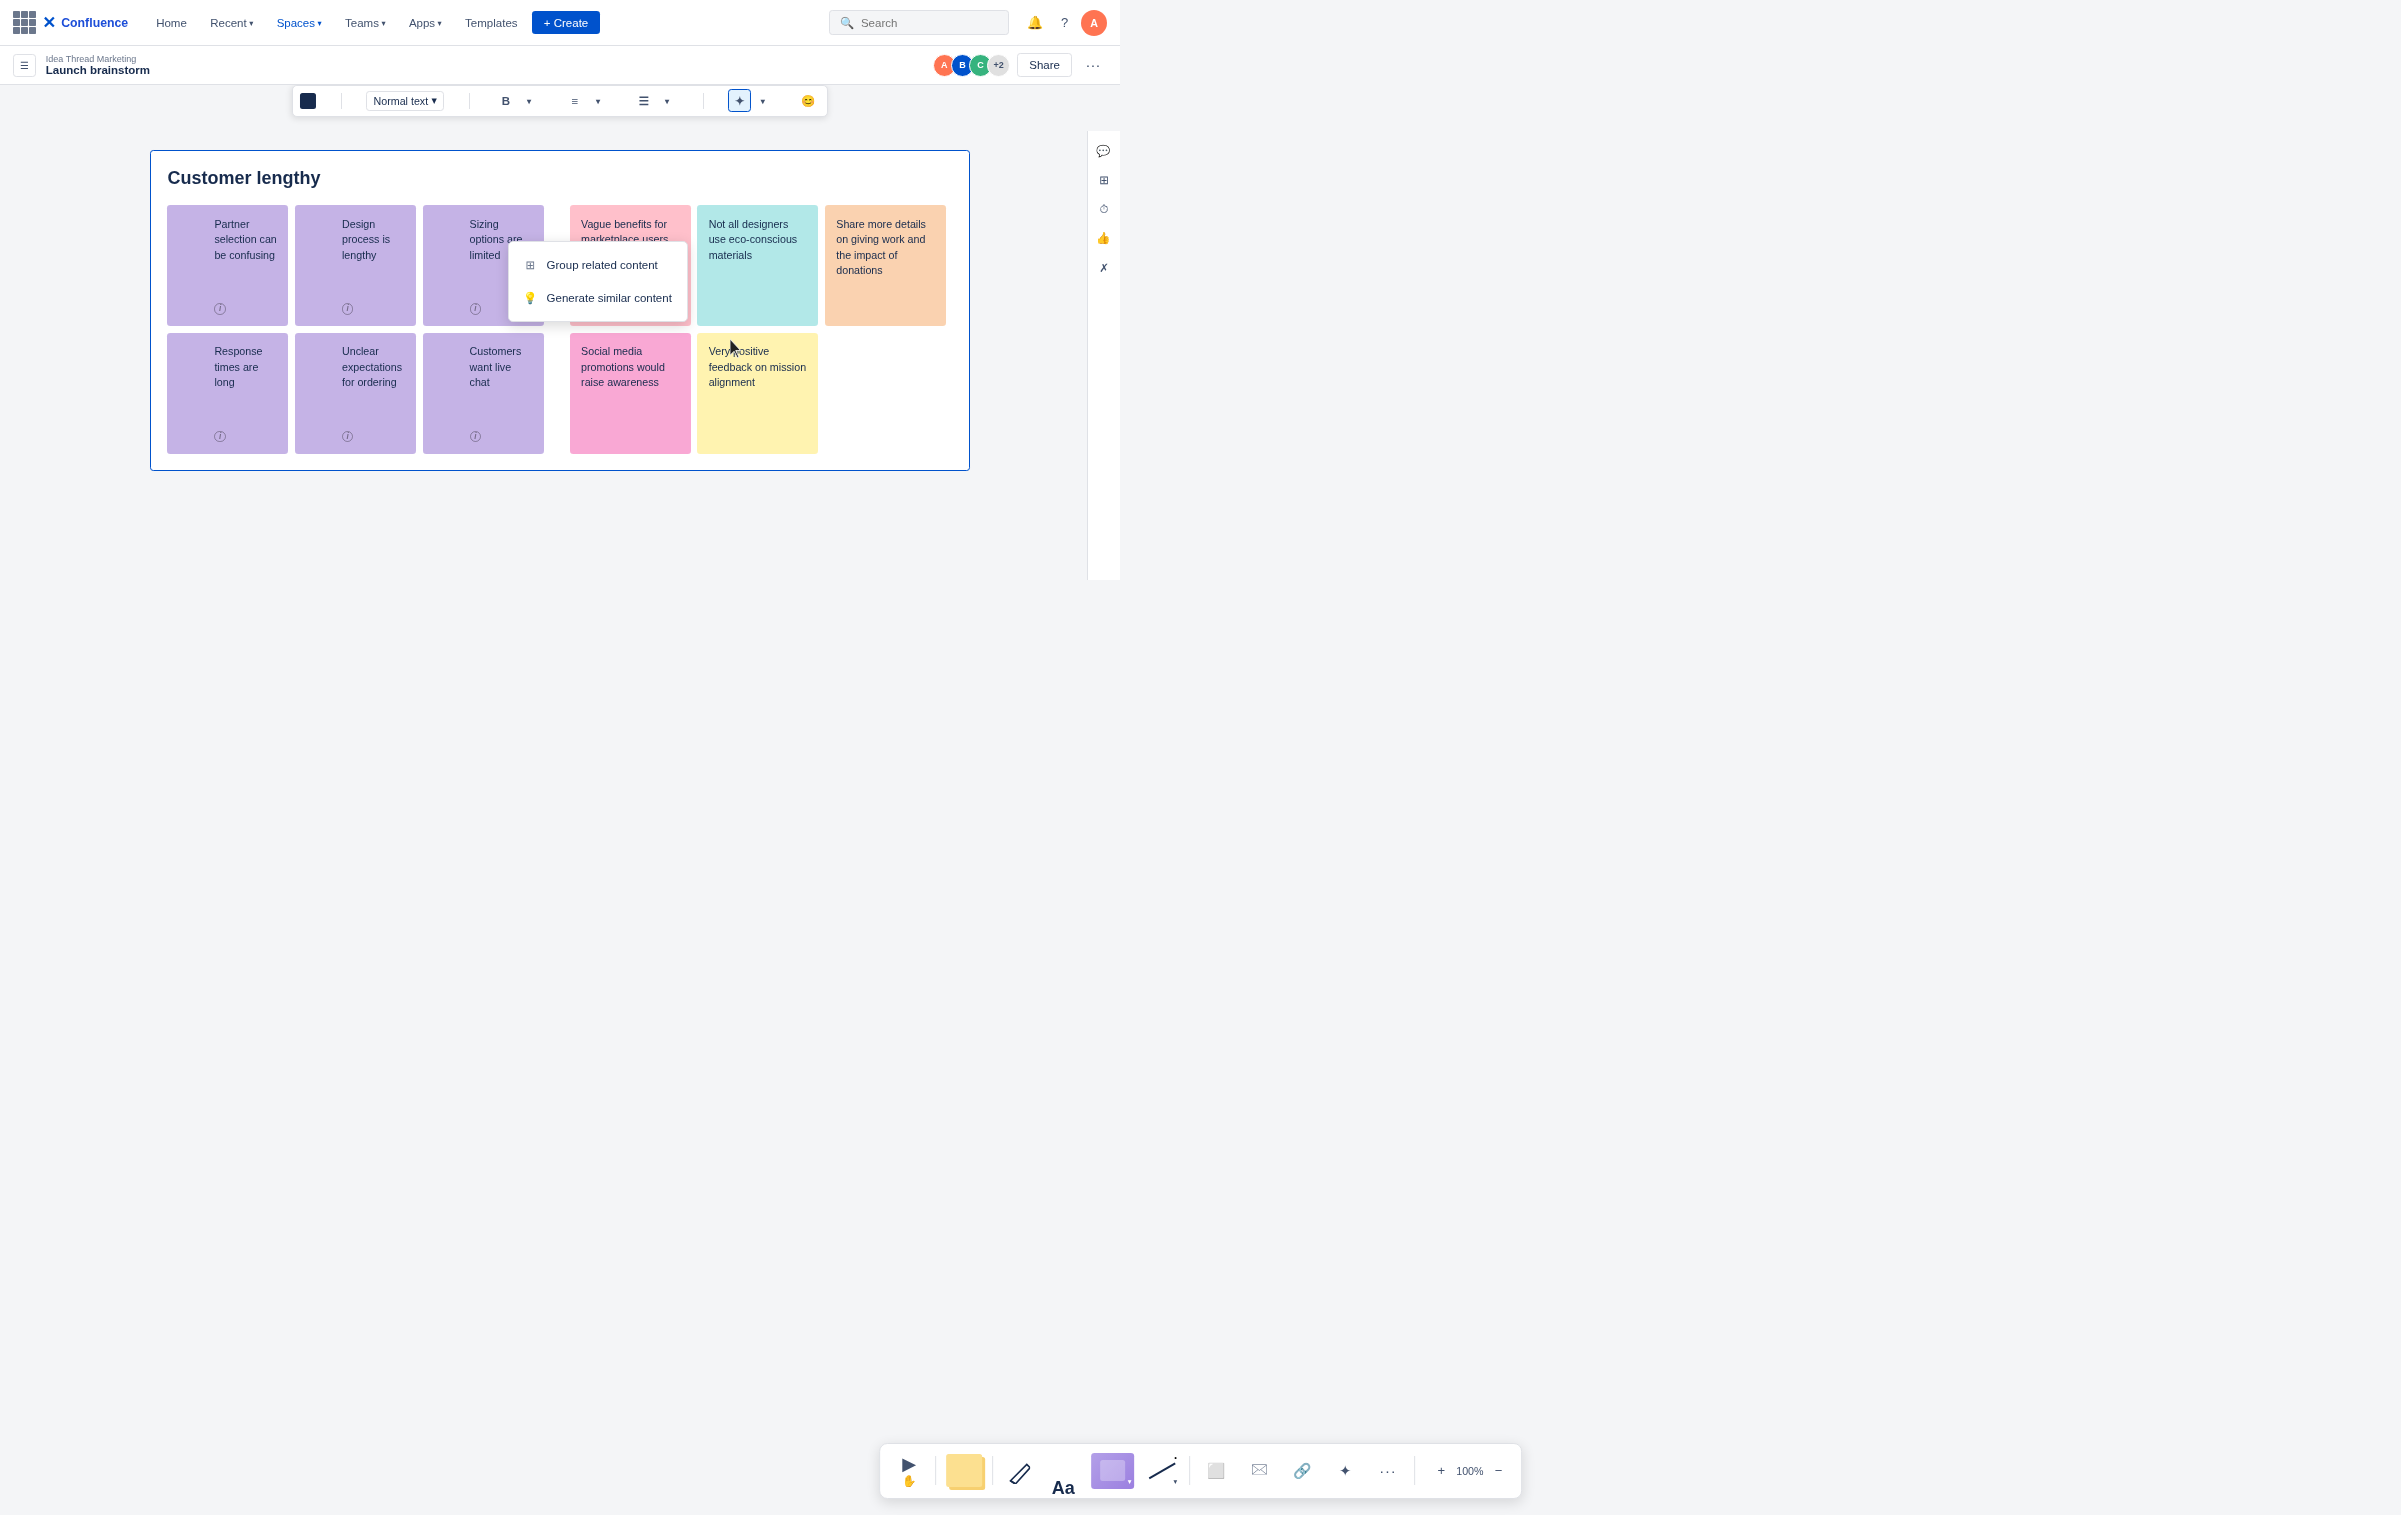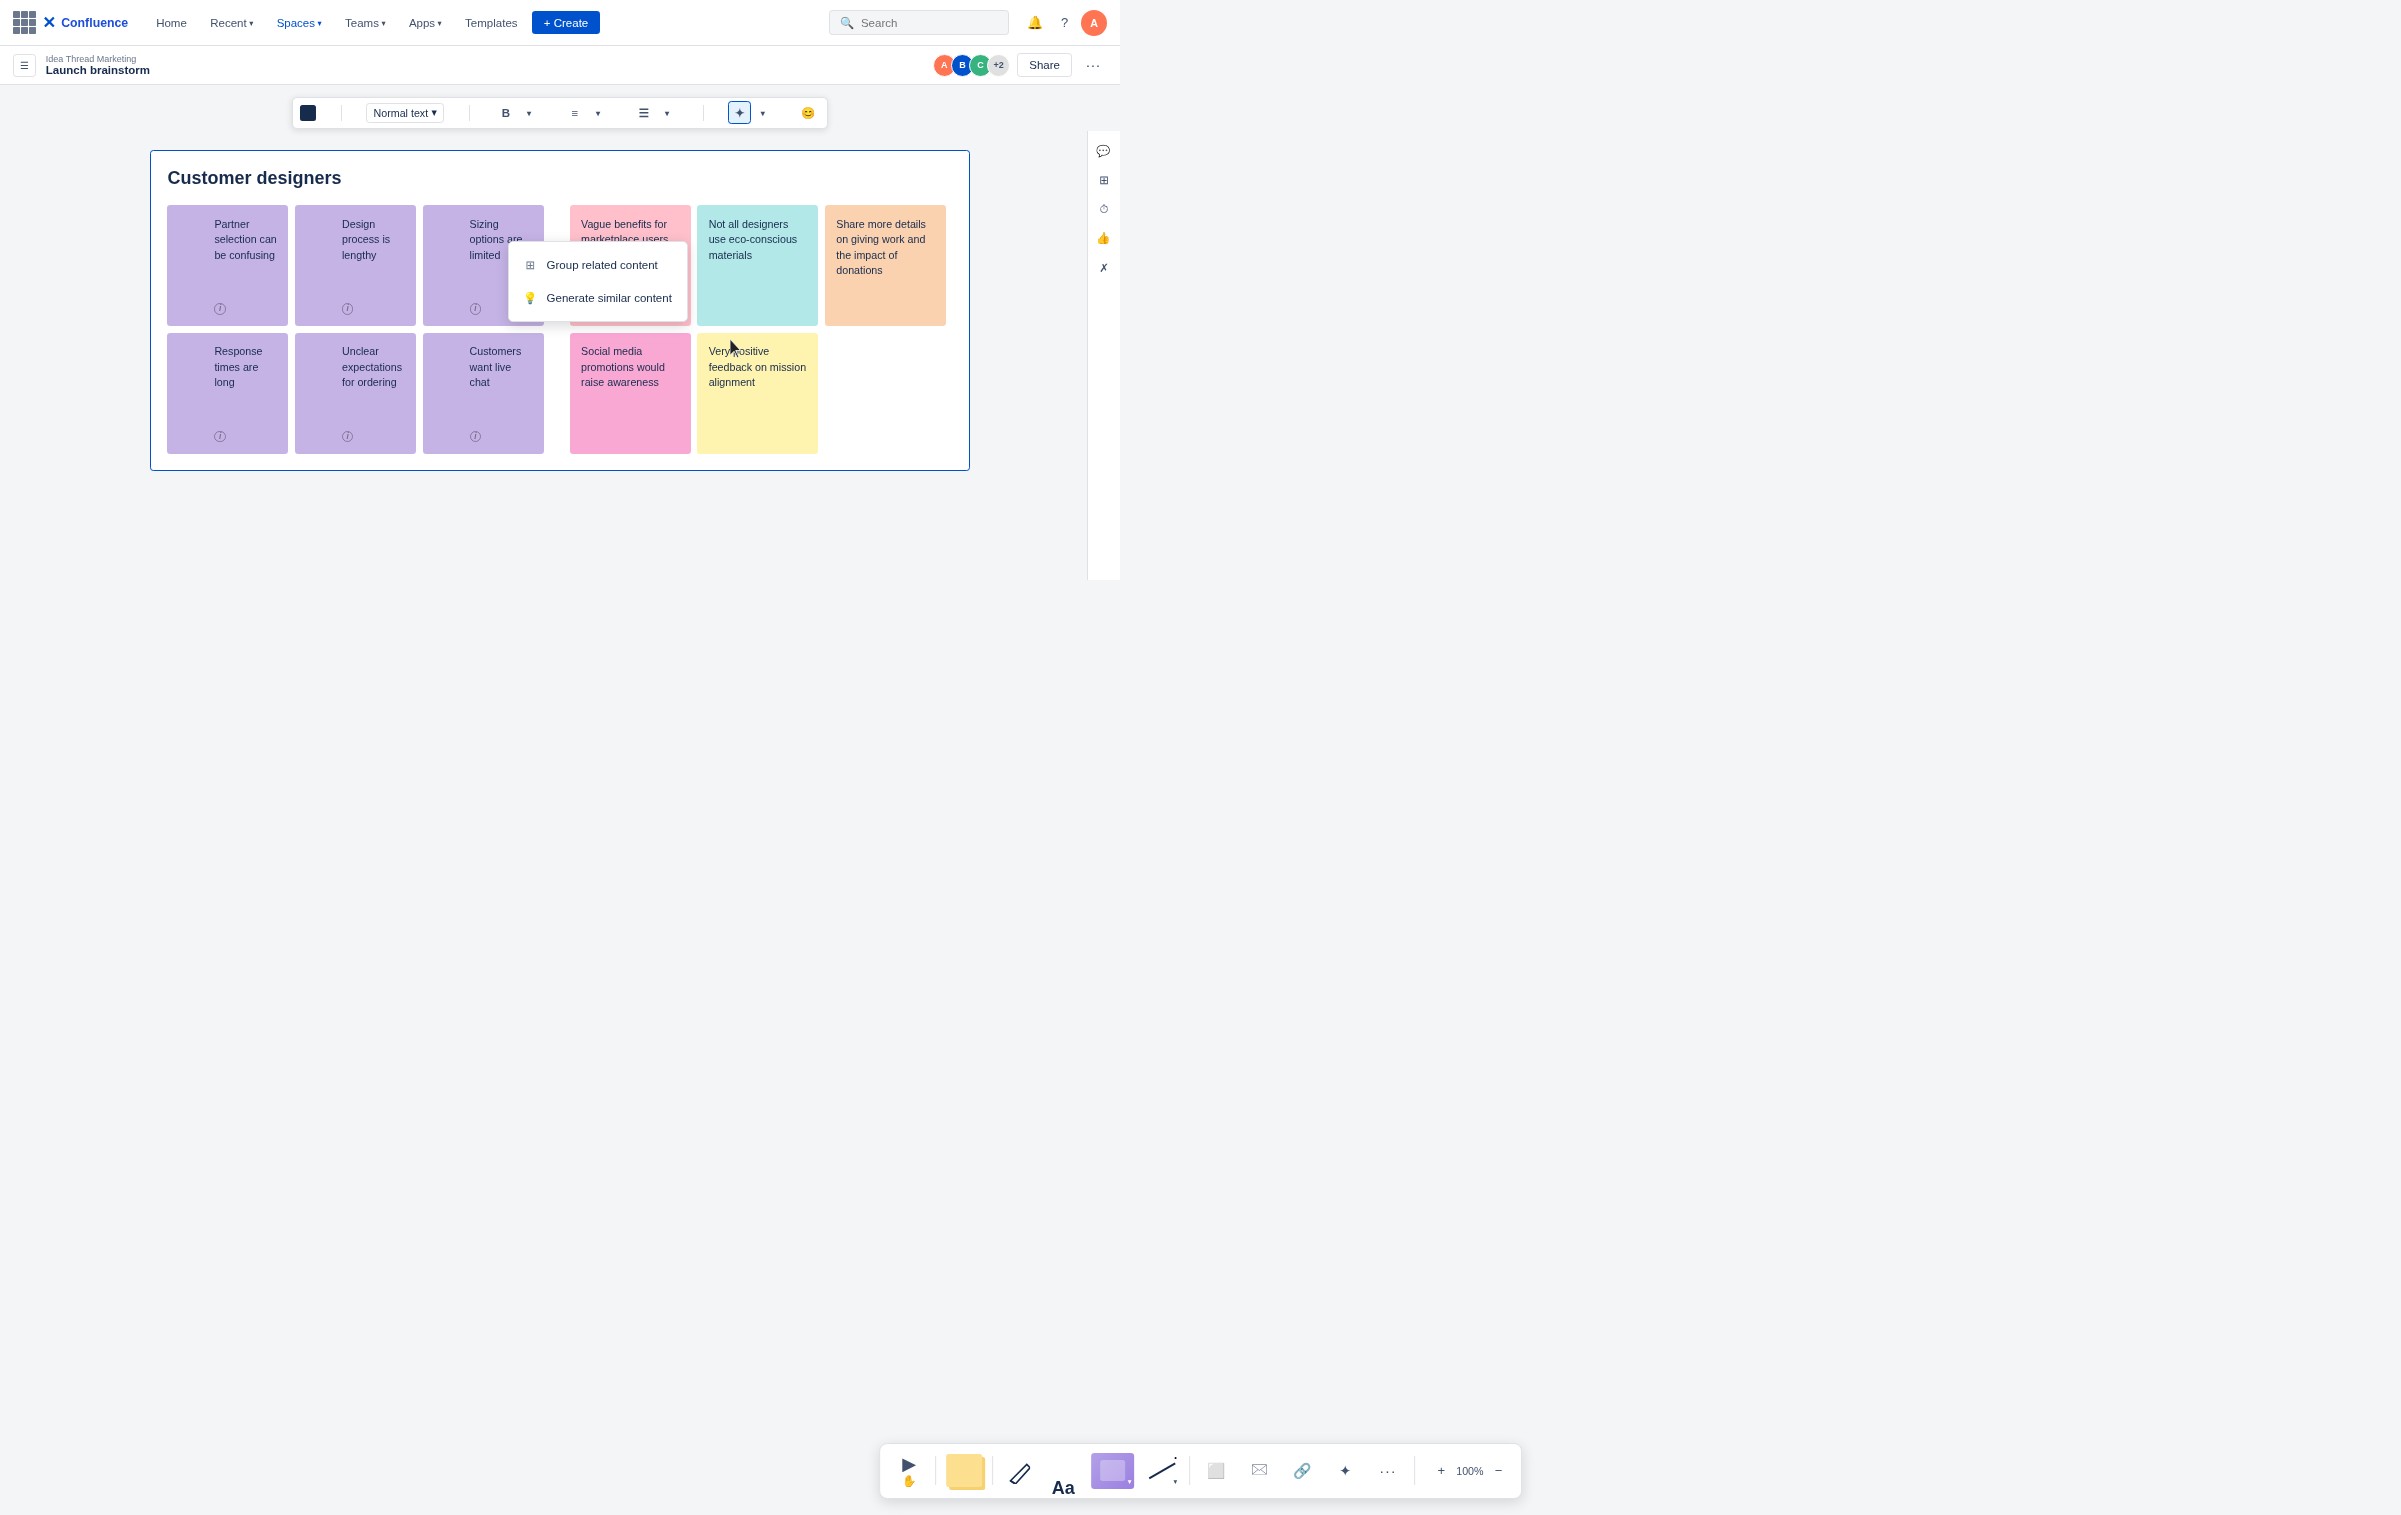--- a/index.html
+++ b/index.html
@@ -243,21 +243,21 @@
       overflow: hidden;
       display: flex;
       justify-content: center;
       align-items: flex-start;
       padding-top: 16.4px;
     }
 
     
     .format-toolbar {
       position: absolute;
-      top: 12px;
+      top: 0;
       left: 50%;
       transform: translateX(-50%);
       background: #fff;
       border: 0.8px solid #dfe1e6;
       border-radius: 4.9px;
       padding: 3.3px 6.6px;
       display: flex;
       align-items: center;
       gap: 23px;
       box-shadow: 0 1.6px 6.6px rgba(0,0,0,0.1);
@@ -694,21 +694,21 @@
     <div class="tb-btn-group">
       <button class="tb-btn active">✦</button>
       <button class="tb-btn" style="font-size:8.2px;">▾</button>
     </div>
     <button class="tb-btn">
       <span>😊</span>
     </button>
   </div>
 
   <div class="whiteboard-frame" style="margin-top: 49px;">
-    <div class="whiteboard-title">Customer designers</div>
+    <div class="whiteboard-title">Customer lengthy</div>
 
     <div class="notes-layout">
 
       <div class="notes-column-left">
         <div class="sticky-note note-purple">
           <div class="note-text">Partner selection can be confusing</div>
           <div class="info-icon">i</div>
         </div>
         <div class="sticky-note note-purple">
           <div class="note-text">Design process is lengthy</div>

